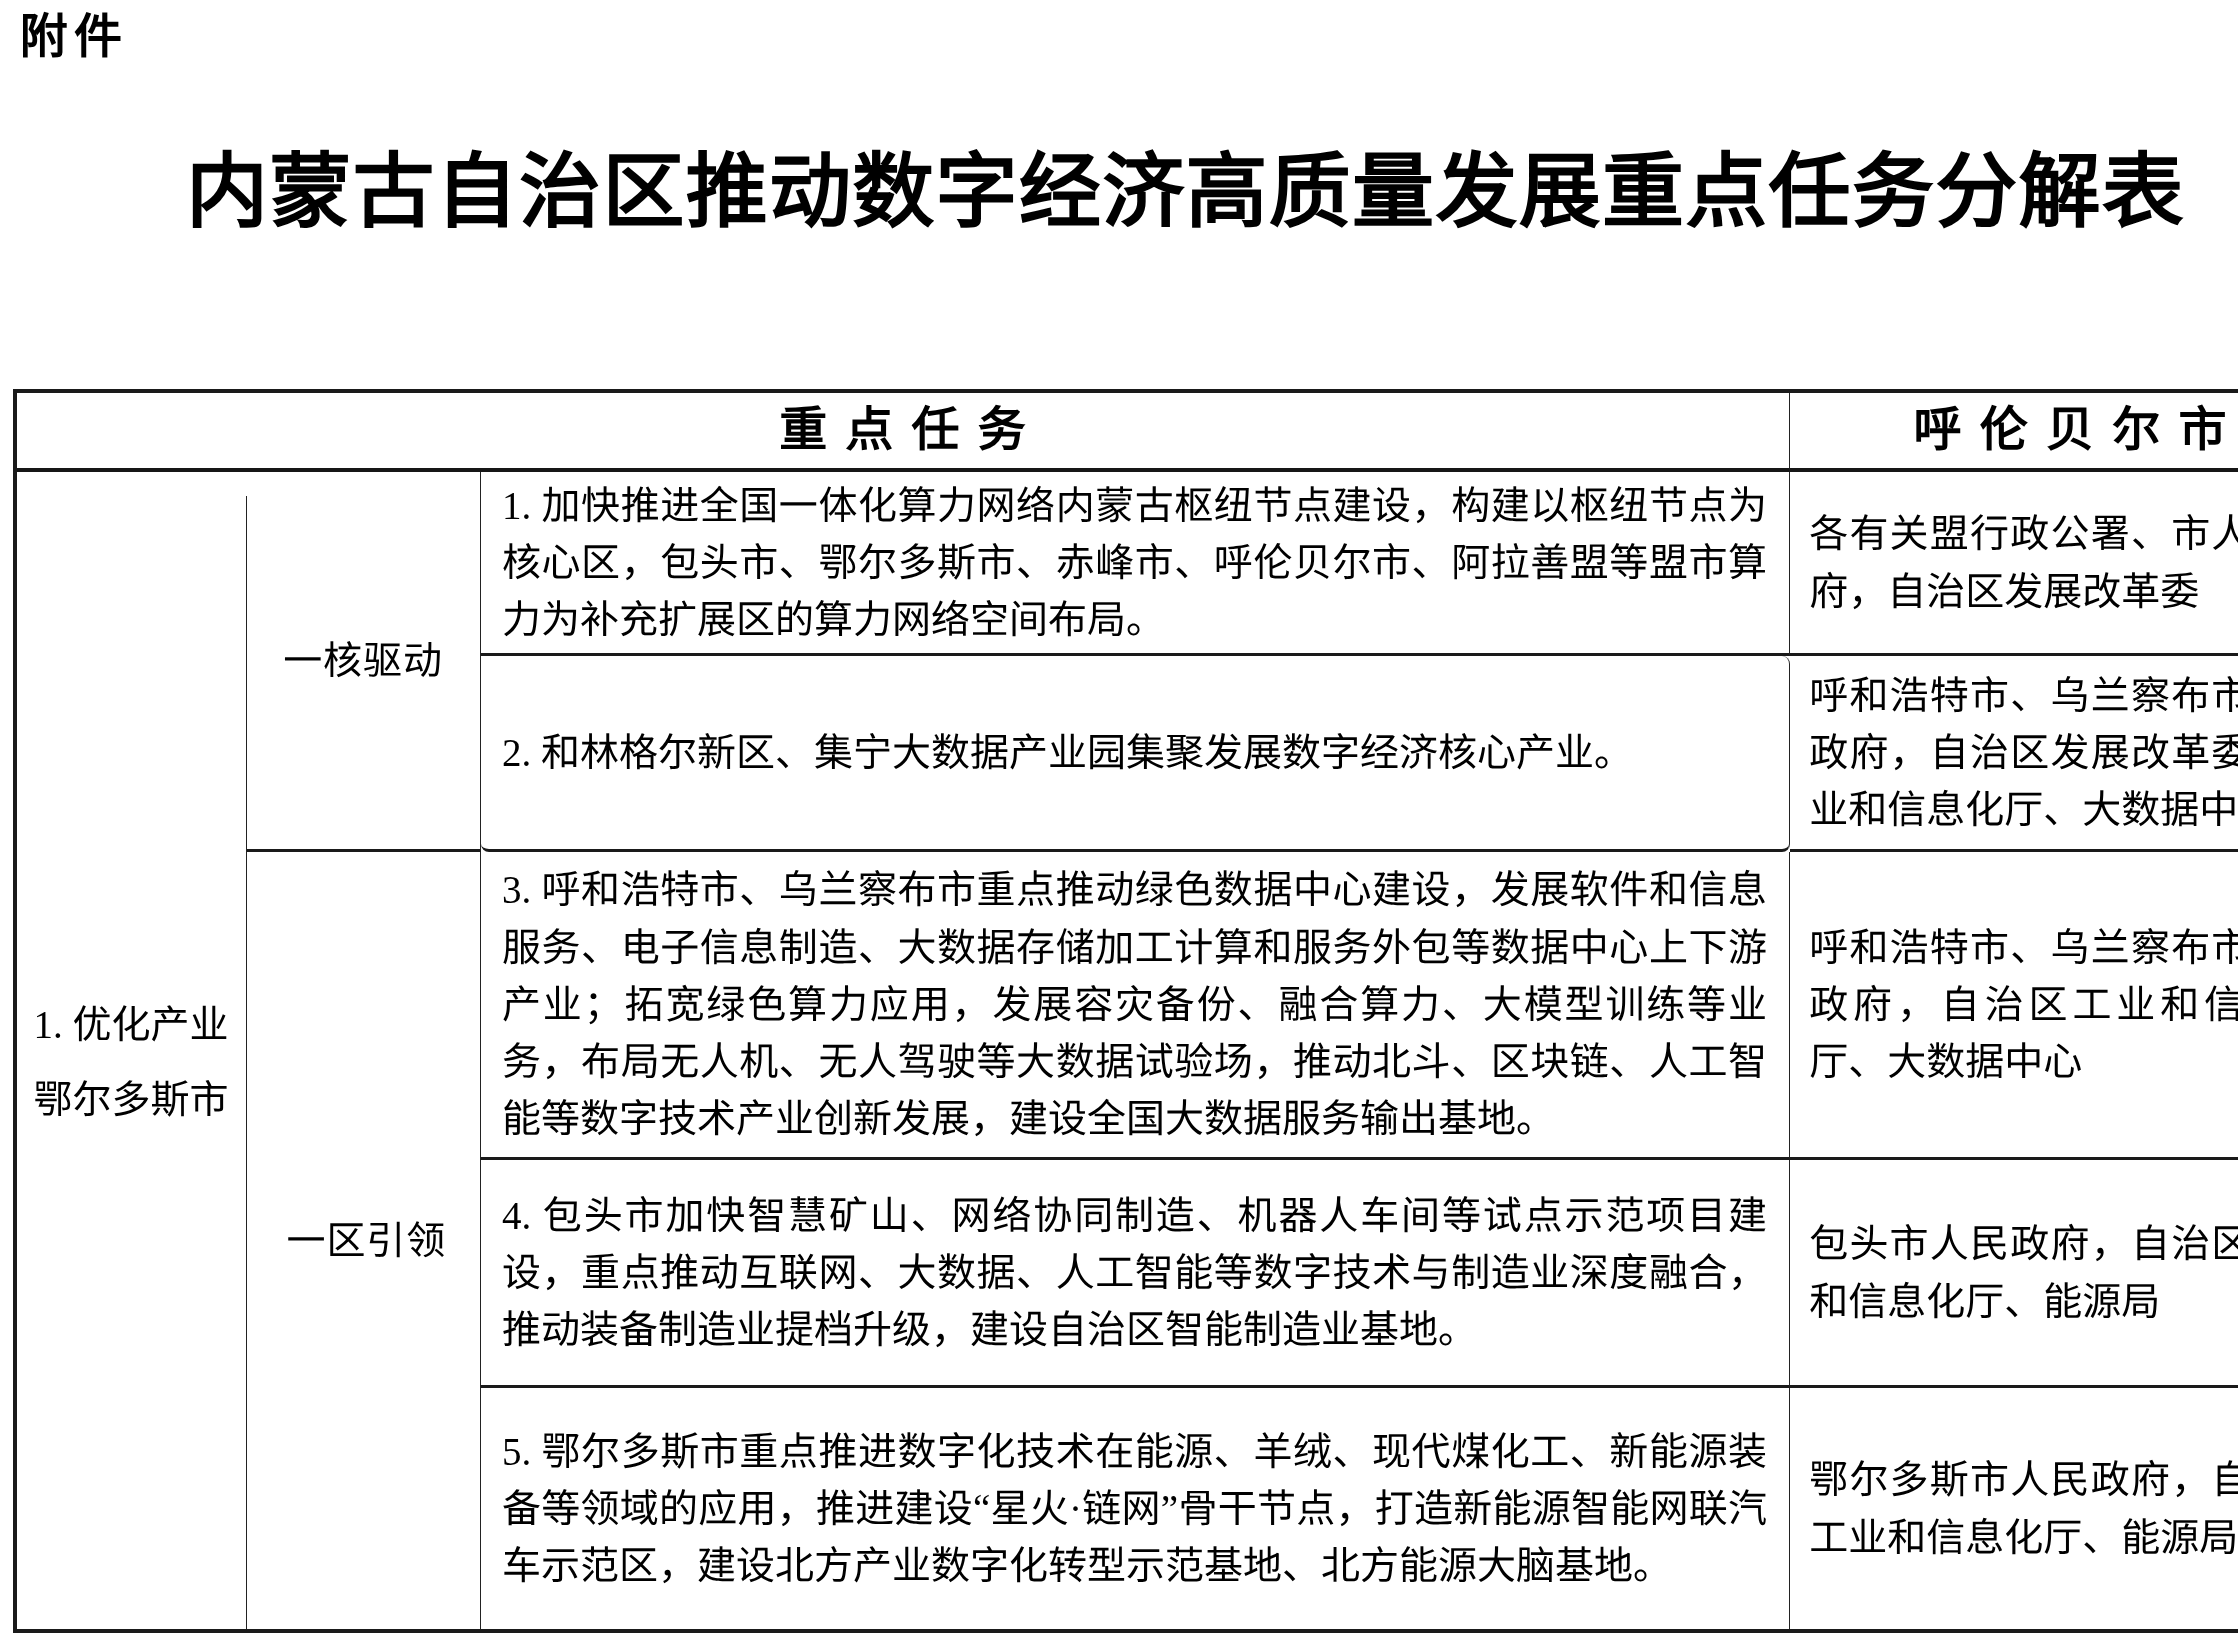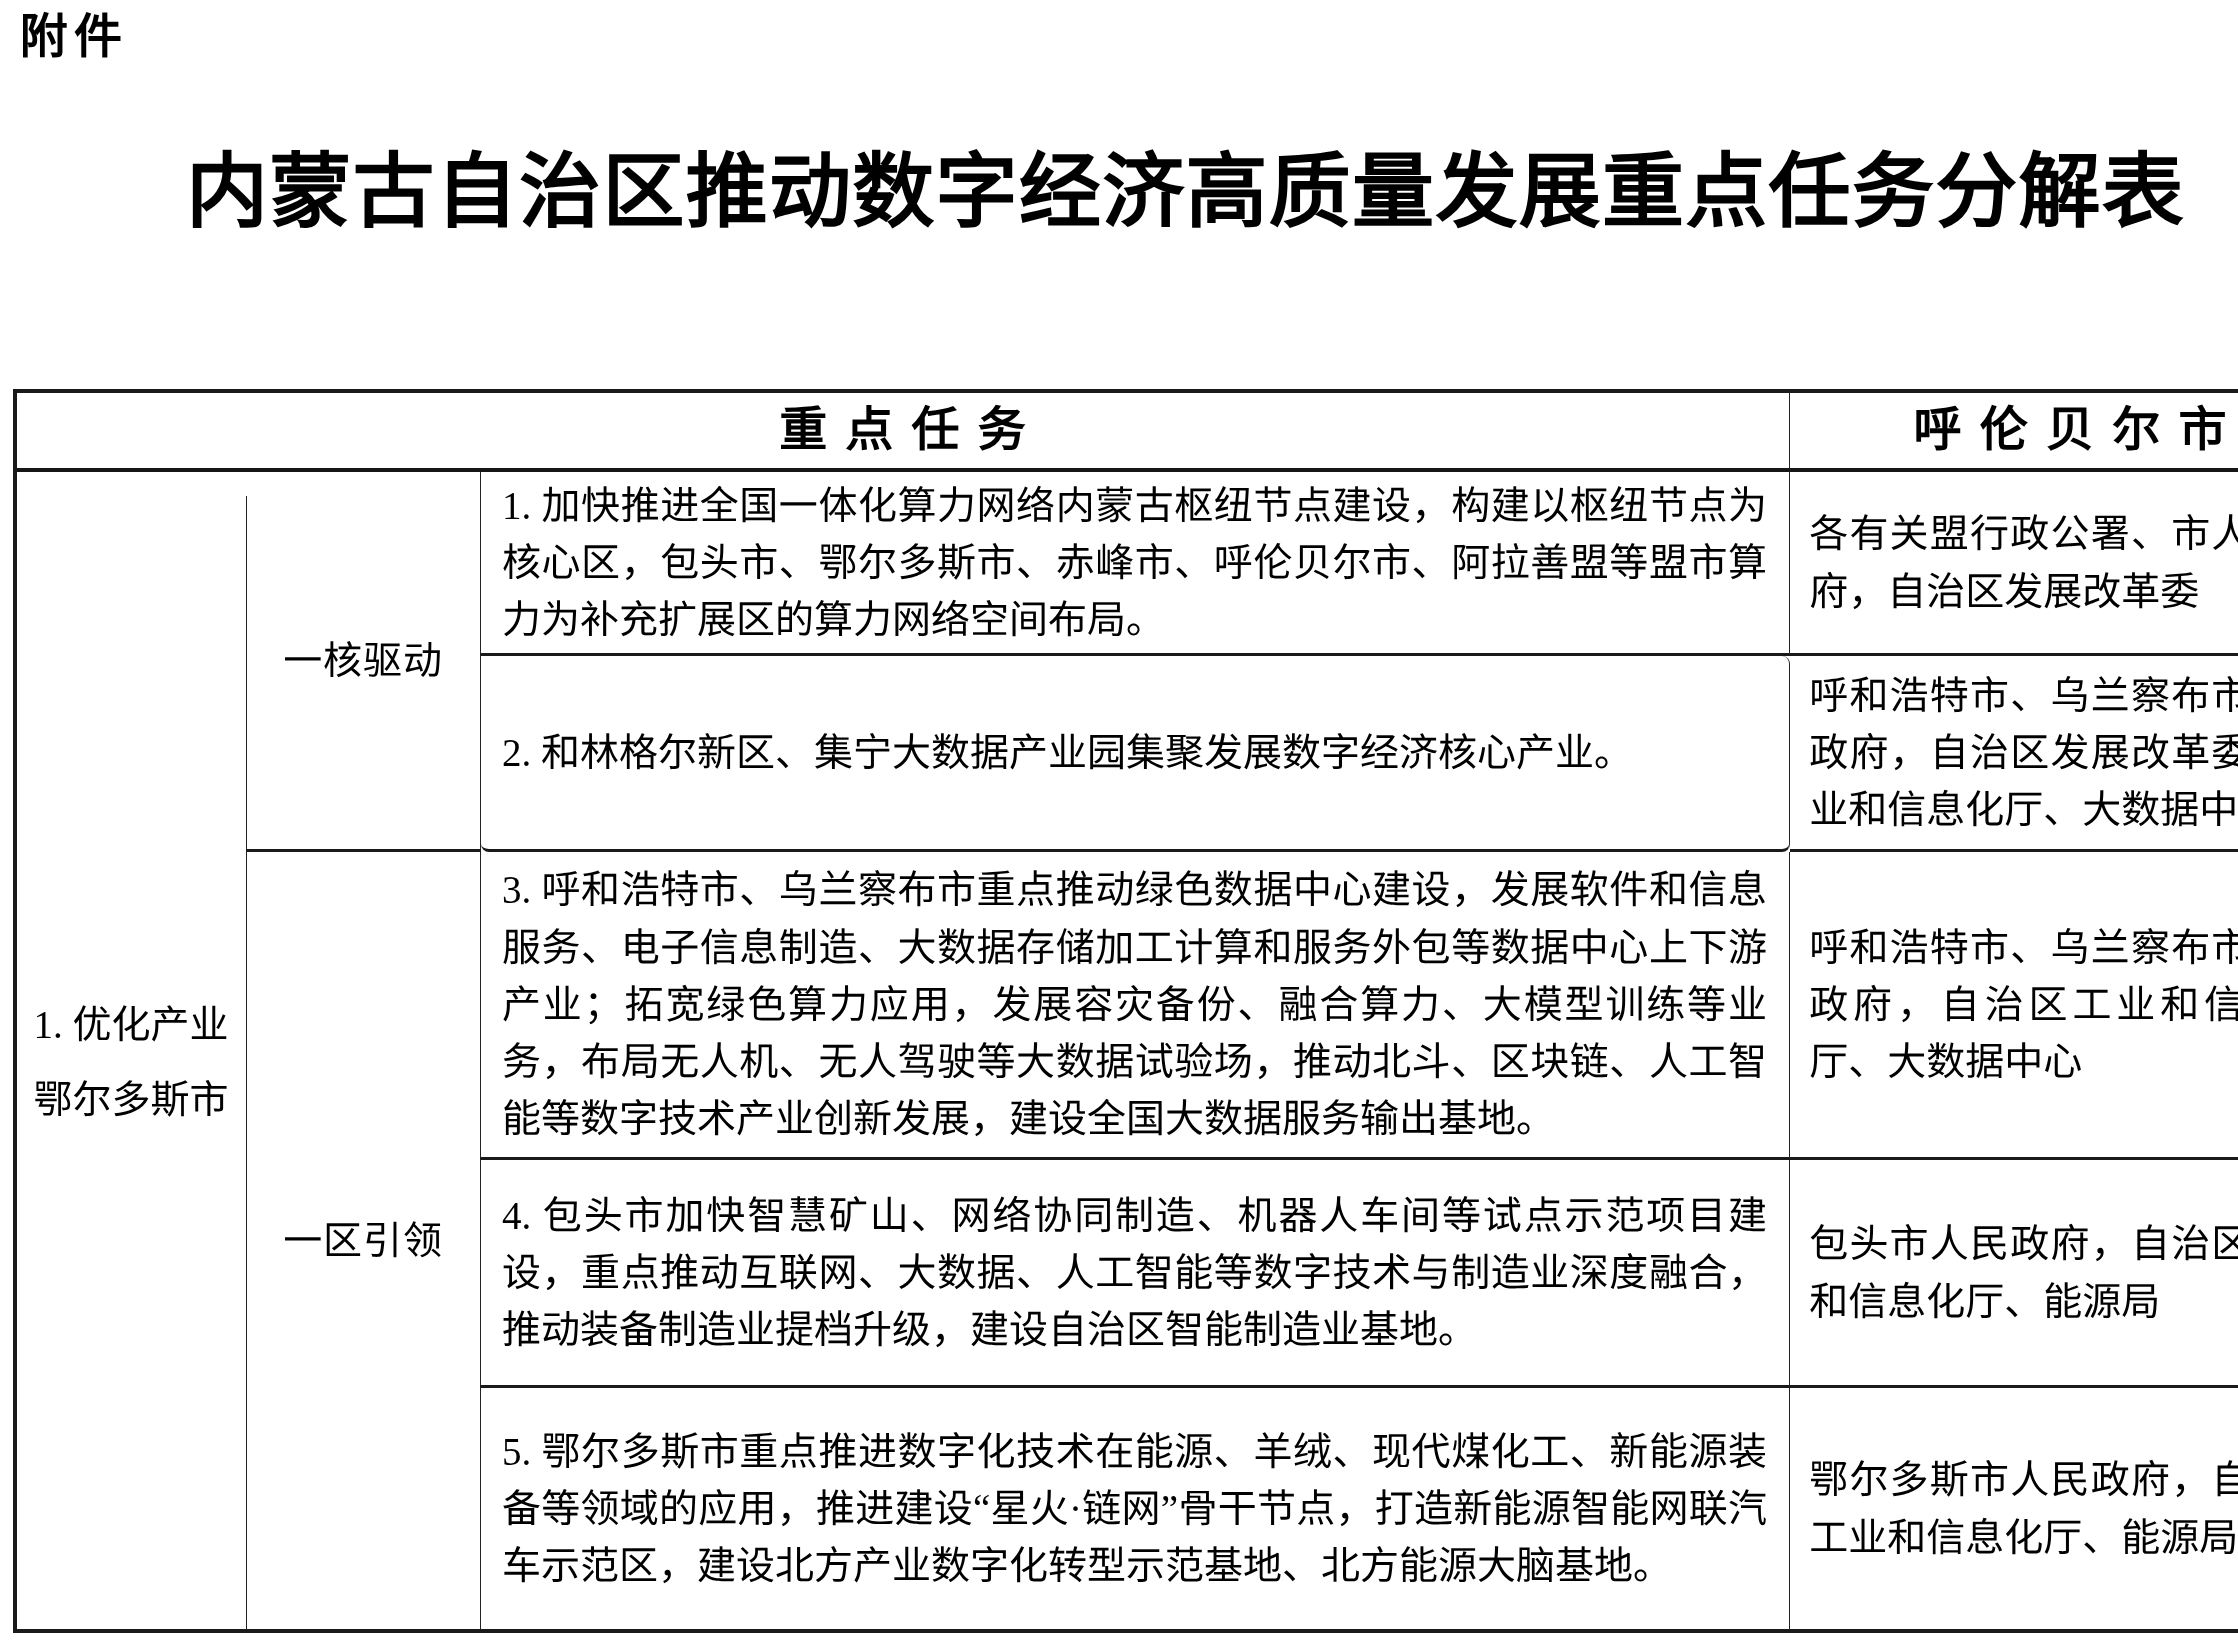--- a/index.html
+++ b/index.html
@@ -46,21 +46,21 @@
     justify-content:center;
     font-weight:bold;font-size:48px;
   }
   .hdr-b{border-bottom:4px solid #161616;}
   .hdr .sp{letter-spacing:.38em;padding-left:.38em;white-space:nowrap;}
   .c-headerTask{grid-column:1/4;grid-row:1;}
   .c-headerDept{grid-column:4/5;grid-row:1;}
   .c-category{grid-column:1/2;grid-row:2/7;justify-content:center;margin-top:24px;}
   .cat-inner{text-align:center;line-height:1.9;white-space:nowrap;font-size:39px;}
   .c-sub1{grid-column:2/3;grid-row:2/4;justify-content:center;}
-  .c-sub2{grid-column:2/3;grid-row:4/7;justify-content:center;}
+  .c-sub2{grid-column:2/3;grid-row:4/7;padding-left:40px;}
   .sub-label{white-space:nowrap;letter-spacing:0.9px;}
   .task{padding:6.3px 21.5px;}
   .dept{padding:6.3px 19.7px;}
   .jtext{
     width:100%;
     text-align:justify;
     text-justify:inter-ideograph;
   }
   .c-task1{grid-column:3/4;grid-row:2;}
   .c-dept1{grid-column:4/5;grid-row:2;}

